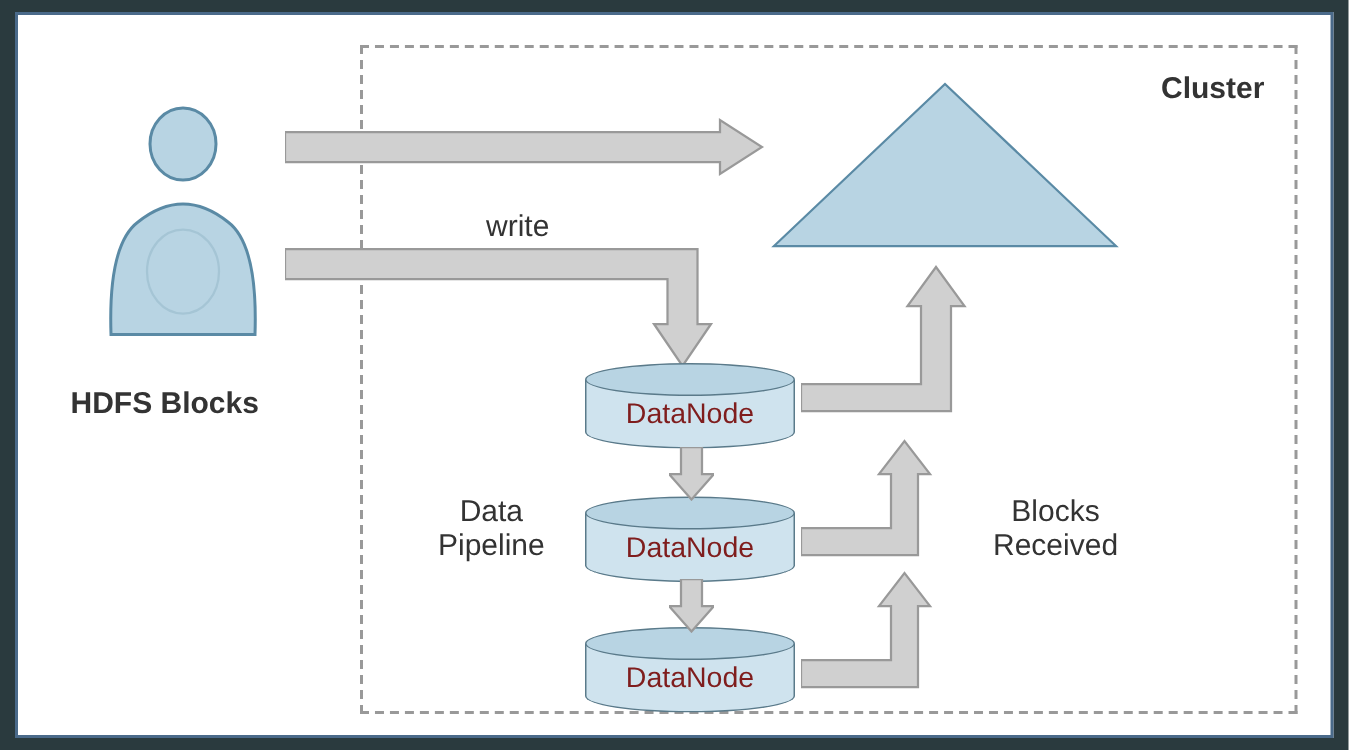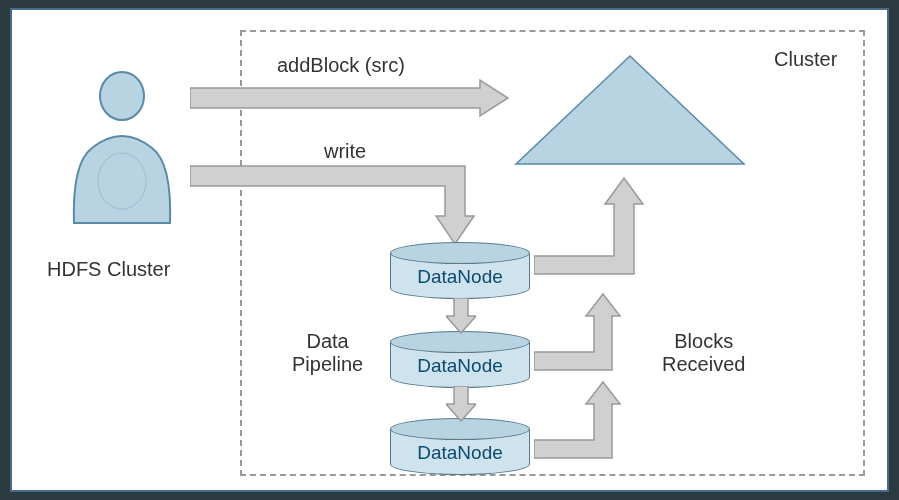--- a/index.html
+++ b/index.html
@@ -1,53 +1,52 @@
 <!DOCTYPE html>
 <html><head>
   <meta charset="utf-8">
   <style>
     *{margin:0;padding:0;box-sizing:border-box}
     body{background:#2a3a3e;font-family:Arial,sans-serif;width:899px;height:500px;position:relative}
     .frame{position:absolute;left:10px;top:8px;right:10px;bottom:8px;background:#fff;border:2px solid #4a6a8a;padding:0}
     .canvas{position:relative;width:100%;height:100%}
     .cluster-box{position:absolute;left:228px;top:20px;width:625px;height:446px;border:2px dashed #999}
     .label{position:absolute;font-size:20px;color:#333}
-    .bold{font-weight:normal}
+    .bold{font-weight:bold}
     .person{position:absolute;left:50px;top:58px}
     .cyl{position:absolute;width:140px;height:56px}
     .cyl-top{position:absolute;left:0;top:0;width:140px;height:22px;background:#b8d4e3;border:1.5px solid #5a7a8a;border-radius:70px/11px}
     .cyl-body{position:absolute;left:0;top:11px;width:140px;height:46px;background:#cfe3ee;border-left:1.5px solid #5a7a8a;border-right:1.5px solid #5a7a8a;border-bottom:1.5px solid #5a7a8a;border-radius:0 0 70px 70px/0 0 11px 11px}
-    .cyl-text{position:absolute;left:0;top:24px;width:140px;text-align:center;font-size:19px;color:#0c4a6e}
+    .cyl-text{position:absolute;left:0;top:24px;width:140px;text-align:center;font-size:19px;color:#7f1d1d}
     svg{position:absolute;pointer-events:none}
   </style>
 </head>
 <body>
 
 <div class="frame">
 <div class="canvas">
 
   <div class="cluster-box"></div>
 
   <svg class="person" width="120" height="160">
     <ellipse cx="60" cy="28" rx="22" ry="24" fill="#b8d4e3" stroke="#5a8aa5" stroke-width="2"></ellipse>
     <path d="M12 155 Q10 95 30 80 Q45 68 60 68 Q75 68 90 80 Q110 95 108 155 Z" fill="#b8d4e3" stroke="#5a8aa5" stroke-width="2"></path>
     <ellipse cx="60" cy="113" rx="24" ry="28" fill="none" stroke="#a5c5d5" stroke-width="1.5"></ellipse>
   </svg>
 
-  <div class="label bold" style="left:35px;top:248px">HDFS Cluster</div>
+  <div class="label bold" style="left:35px;top:248px">HDFS Blocks</div>
   <div class="label bold" style="left:762px;top:38px">Cluster</div>
 
   <svg style="left:498px;top:42px" width="240" height="118">
     <polygon points="120,4 234,112 6,112" fill="#b8d4e3" stroke="#5a8aa5" stroke-width="1.5"></polygon>
   </svg>
 
   <svg style="left:178px;top:68px" width="320" height="40">
     <polygon points="0,10 290,10 290,2 318,20 290,38 290,30 0,30" fill="#d0d0d0" stroke="#999" stroke-width="1.5"></polygon>
   </svg>
-  <div class="label" style="left:265px;top:44px">addBlock (src)</div>
 
   <svg style="left:178px;top:154px" width="300" height="82">
     <polygon points="0,2 275,2 275,52 284,52 265,80 246,52 255,52 255,22 0,22" fill="#d0d0d0" stroke="#999" stroke-width="1.5"></polygon>
   </svg>
   <div class="label" style="left:312px;top:130px">write</div>
 
   <div class="cyl" style="left:378px;top:232px">
     <div class="cyl-body"></div>
         <div class="cyl-top"></div>
     <div class="cyl-text">DataNode</div>

